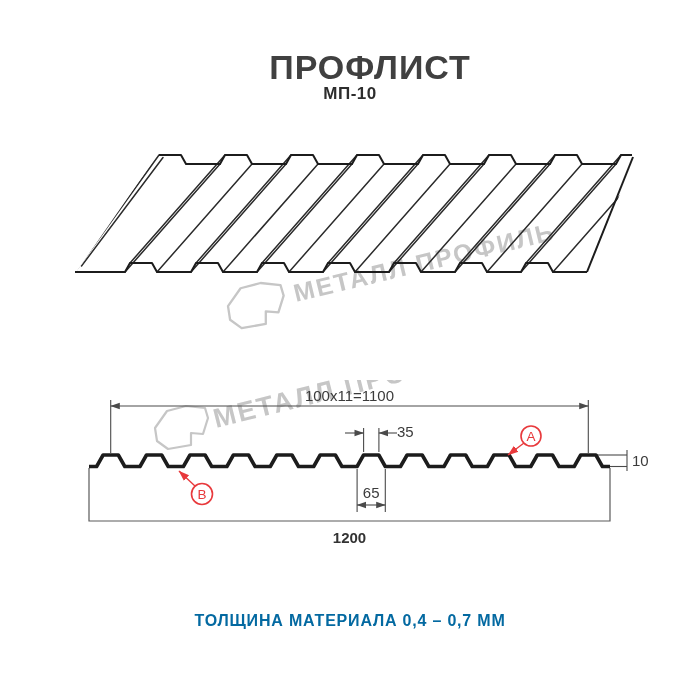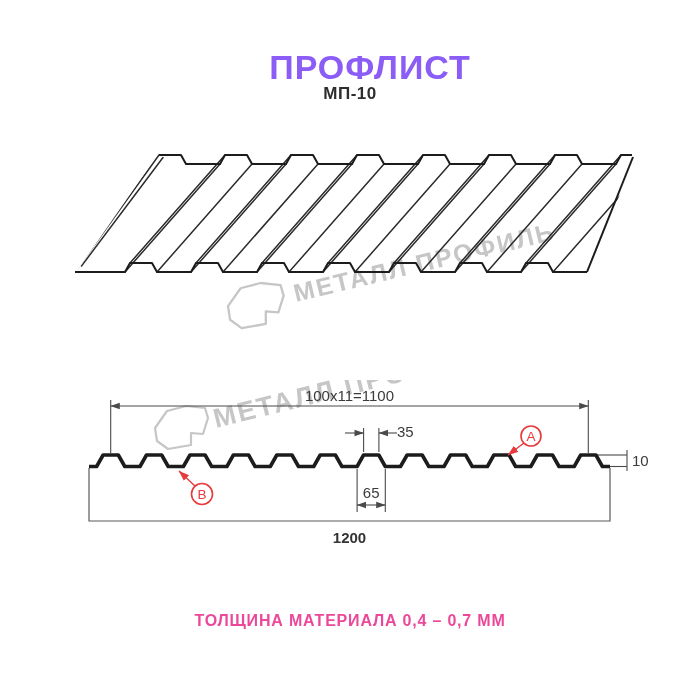--- a/index.html
+++ b/index.html
@@ -1,23 +1,23 @@
 <!DOCTYPE html>
 <html style="--accent-red: #e8393c; --line-dark: #1c1c1c; --line-thin: #4a4a4a; --watermark-gray: #c6c6c6;"><head>
 <meta charset="utf-8">
 <style>
   html,body{margin:0;padding:0;}
   .page{position:relative;width:700px;height:700px;background:#ffffff;overflow:hidden;
         font-family:"Liberation Sans", sans-serif;}
   .hdr{position:absolute;top:50px;left:0;width:700px;text-align:center;}
-  .title{font-size:34px;font-weight:bold;letter-spacing:1px;color:#8b5cf6;line-height:1;padding-left:40px;}
+  .title{font-size:34px;font-weight:bold;letter-spacing:1px;color:#404040;line-height:1;padding-left:40px;}
   .model{font-size:17px;font-weight:bold;letter-spacing:.5px;color:#2d2d2d;}
   .fig{position:absolute;left:0;width:700px;}
   .footer{position:absolute;top:612px;left:0;width:700px;text-align:center;
-          font-size:16px;font-weight:bold;letter-spacing:.8px;color:#ec4899;}
+          font-size:16px;font-weight:bold;letter-spacing:.8px;color:#0369a1;}
   
   svg text{font-family:"Liberation Sans", sans-serif;}
   .edge{stroke:var(--line-dark);stroke-width:2;fill:none;stroke-linejoin:round;}
   .rib{stroke:#2b2b2b;stroke-width:1.5;fill:none;stroke-linecap:round;}
   .profile{stroke:var(--line-dark);stroke-width:3.6;fill:none;stroke-linejoin:round;}
   .ln{stroke:var(--line-thin);stroke-width:1.1;fill:none;}
   .box{stroke:#5a5a5a;stroke-width:1.2;fill:none;}
   .dim{font-size:15px;fill:#3b3b3b;}
   .dimb{font-size:15px;font-weight:bold;fill:#333;}
   .arrow{fill:var(--line-thin);}

